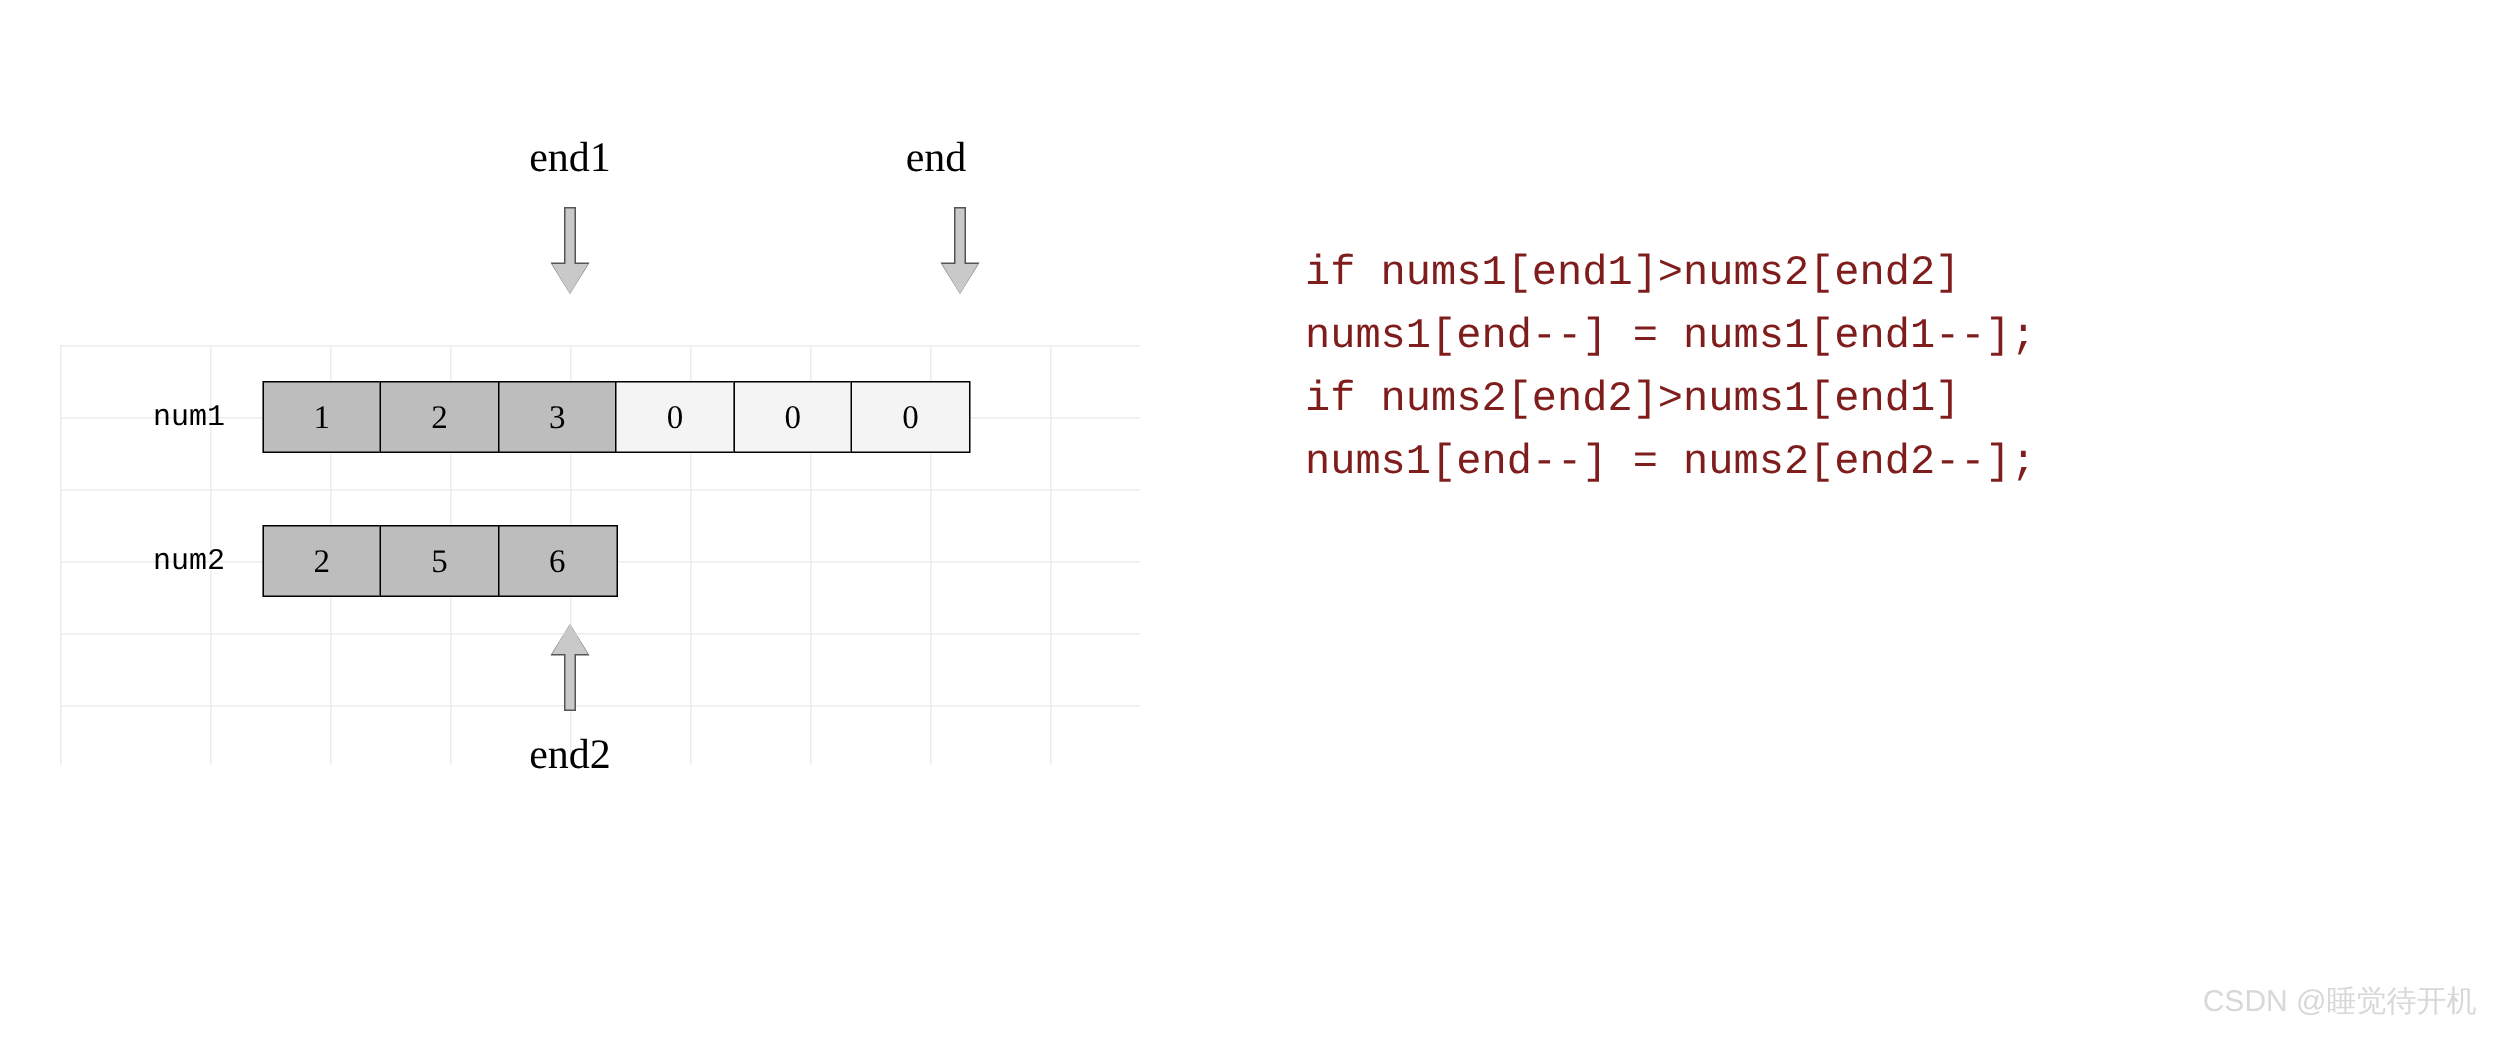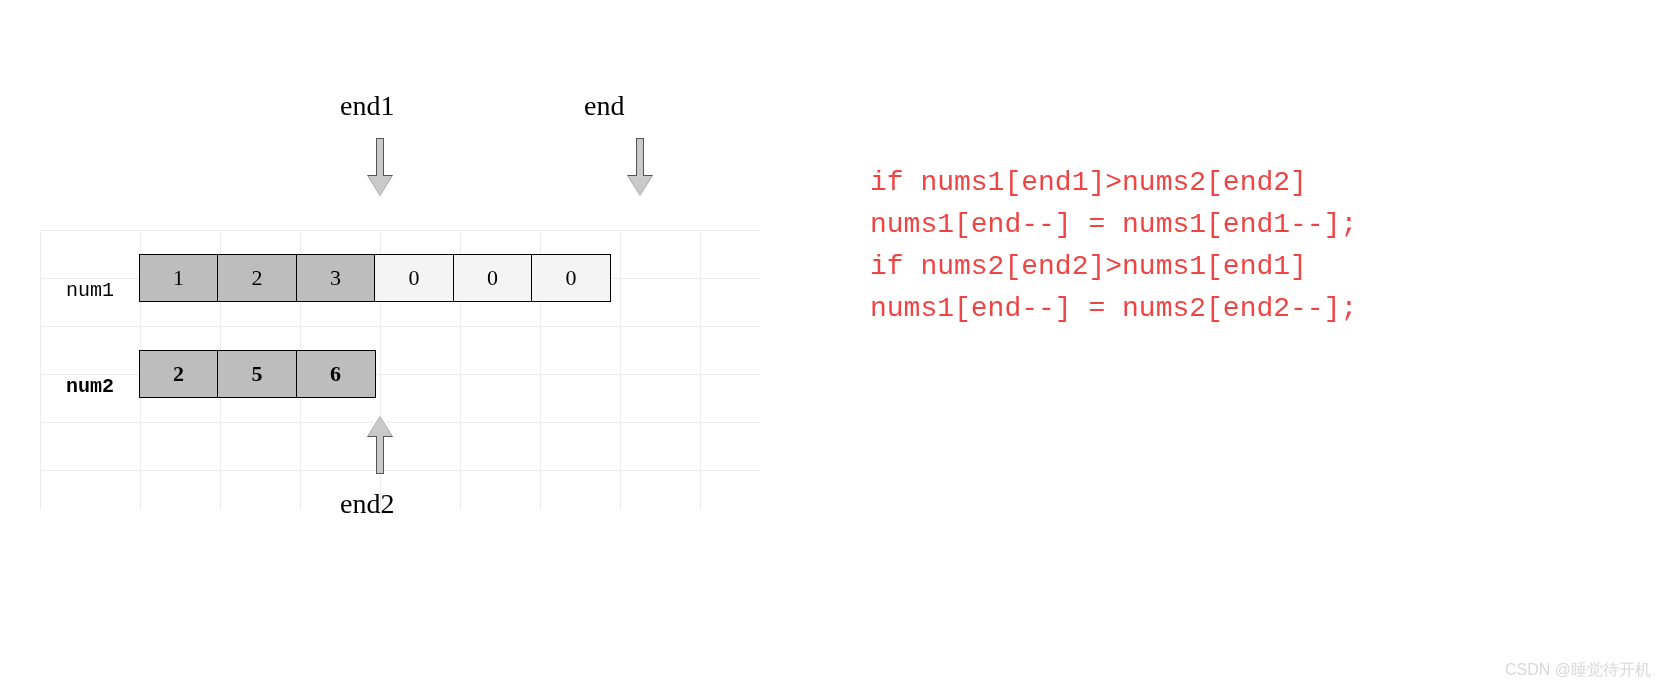--- a/index.html
+++ b/index.html
@@ -36,20 +36,21 @@
       top: 0;
       height: 100%;
       width: 1px;
       background: #ececec;
     }
     .pointer-label {
       position: absolute;
       font-size: 28px;
       color: #000;
       font-family: "Times New Roman", serif;
+      text-align: center;
     }
     .arrow-down {
       position: absolute;
       width: 20px;
       height: 56px;
     }
     .arrow-down .shaft {
       position: absolute;
       left: 6px;
       top: 0;
@@ -110,21 +111,22 @@
       width: 0;
       height: 0;
       border-left: 13px solid transparent;
       border-right: 13px solid transparent;
       border-bottom: 21px solid #555;
       z-index: -1;
     }
     .array-row {
       position: absolute;
       display: flex;
-      align-items: flex-end;
+      align-items: center;
+      padding-left: 36px;
     }
     .array-label {
       width: 100px;
       font-family: "Courier New", monospace;
       font-size: 20px;
       text-align: center;
       color: #000;
     }
     .cell {
       width: 80px;
@@ -139,28 +141,28 @@
     }
     .cell.filled { background: #bdbdbd; }
     .cell.empty { background: #f4f4f4; }
     .code-area {
       position: absolute;
       left: 870px;
       top: 162px;
       font-family: "SimSun", "Courier New", monospace;
       font-size: 28px;
       line-height: 1.5;
-      color: #ef4444;
+      color: #7f1d1d;
       white-space: pre;
     }
     .watermark {
       position: absolute;
       right: 14px;
       bottom: 10px;
-      font-size: 16px;
+      font-size: 20px;
       color: #d8d8d8;
       font-family: Arial, "Microsoft YaHei", sans-serif;
     }
   </style>
 </head>
 <body>
 
 <div class="diagram-area">
 
   <div class="grid-bg">
@@ -198,21 +200,21 @@
   <div class="array-row" style="left:0; top:194px;">
     <div class="array-label">num1</div>
     <div class="cell filled">1</div>
     <div class="cell filled">2</div>
     <div class="cell filled">3</div>
     <div class="cell empty">0</div>
     <div class="cell empty">0</div>
     <div class="cell empty">0</div>
   </div>
 
-  <div class="array-row" style="left:0; top:290px;font-weight:bold;">
+  <div class="array-row" style="left:0; top:290px;">
     <div class="array-label">num2</div>
     <div class="cell filled">2</div>
     <div class="cell filled">5</div>
     <div class="cell filled">6</div>
   </div>
 
   <div class="arrow-up" style="left:330px; top:358px;">
     <div class="head-border"></div>
       <div class="shaft"></div>
       <div class="head"></div>

